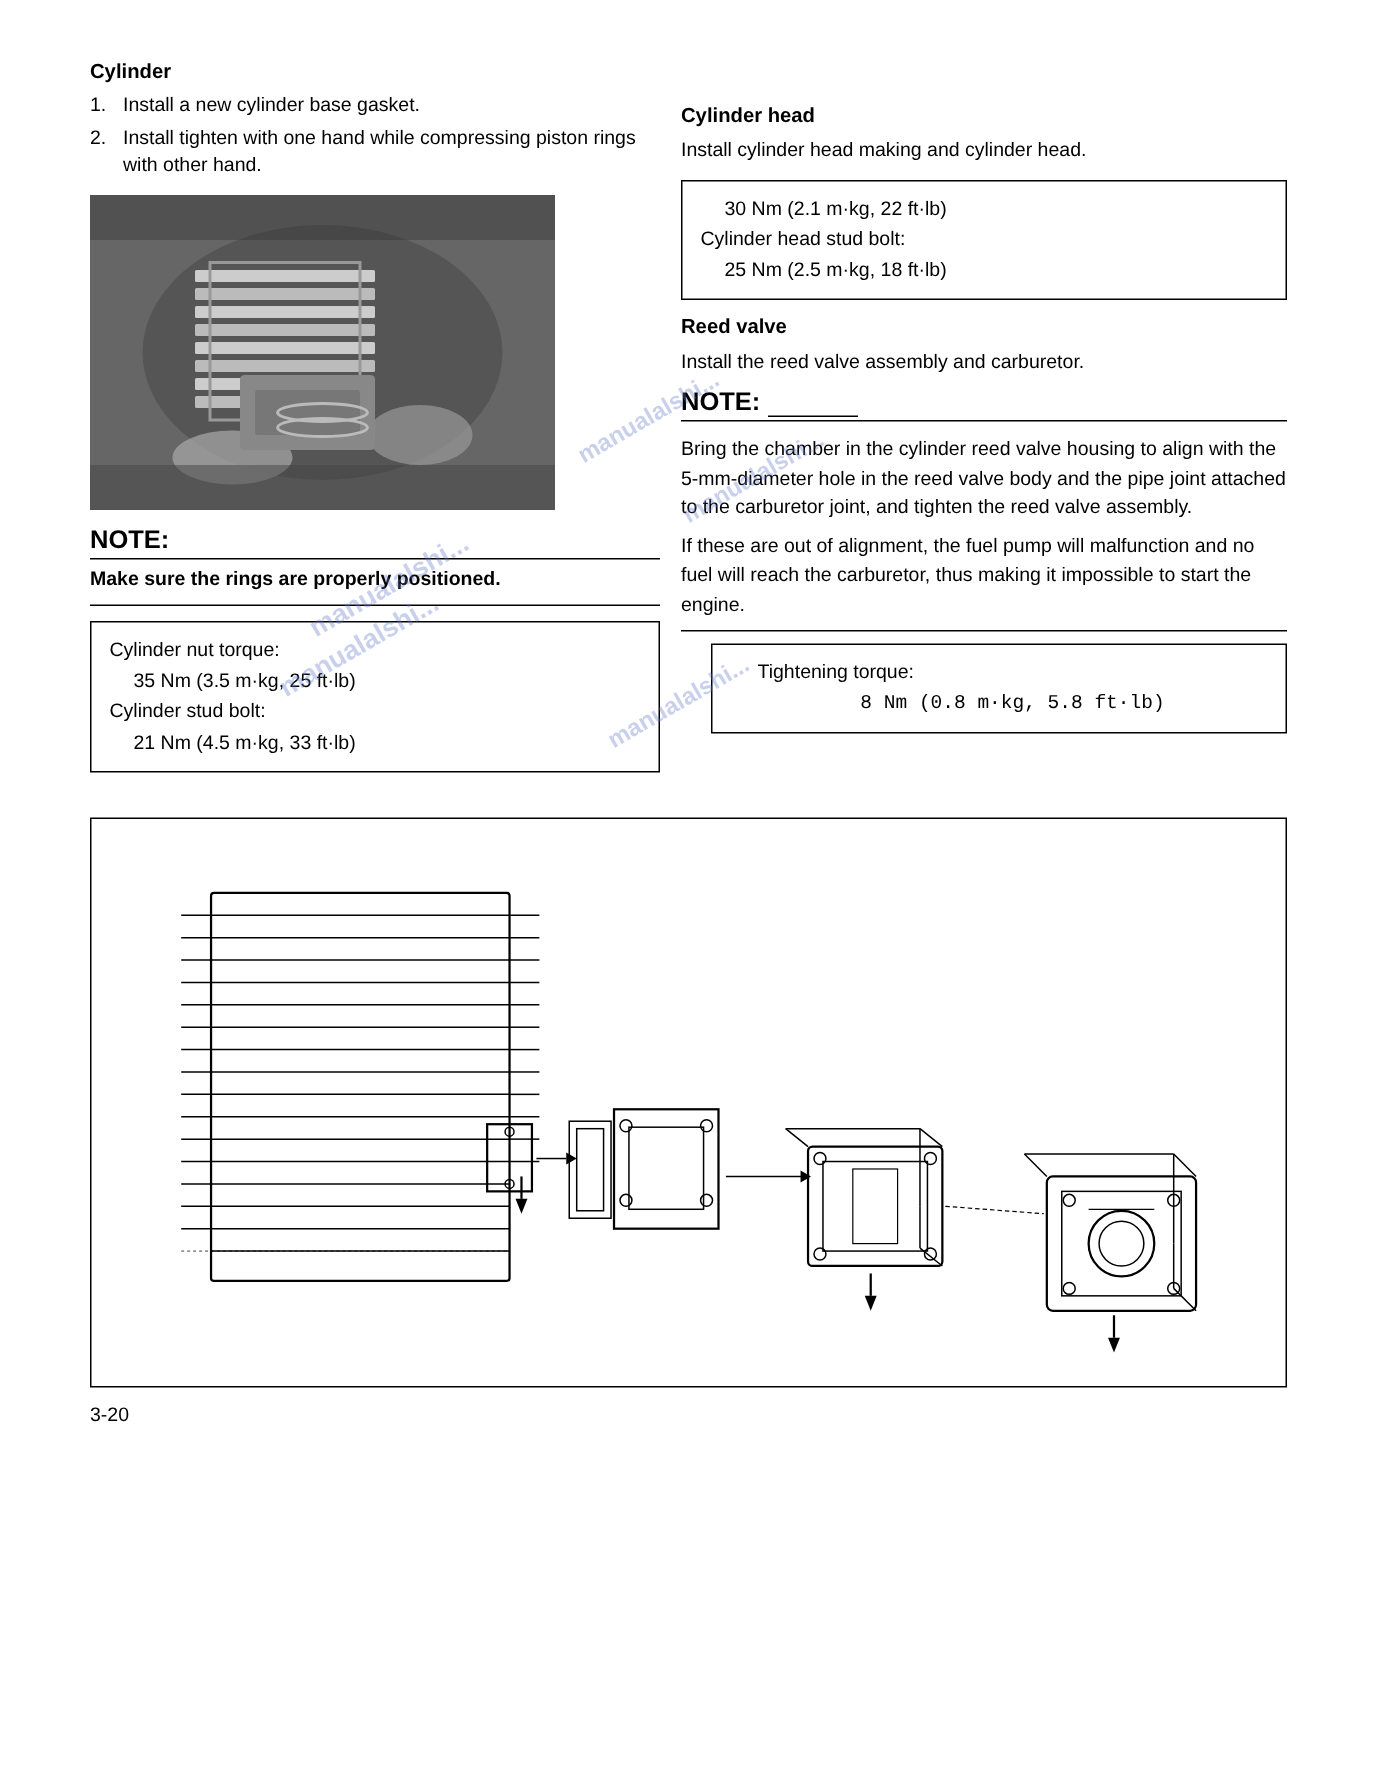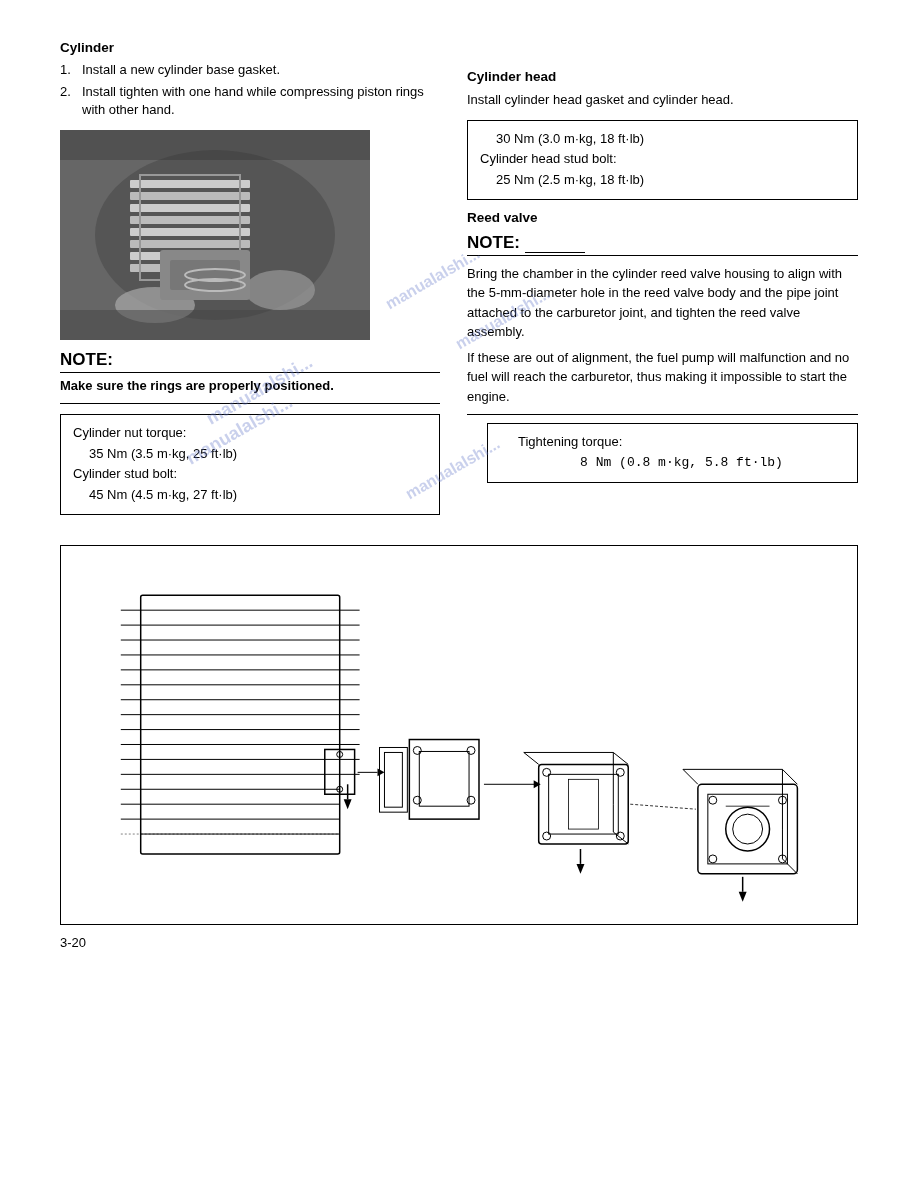--- a/index.html
+++ b/index.html
@@ -13,21 +13,21 @@
       position: relative;
     }
     .page {
       width: 918px;
       min-height: 1188px;
       padding: 40px 60px 40px 60px;
       position: relative;
     }
     .two-col {
       display: flex;
-      gap: 27px;
+      gap: 14px;
     }
     .col-left {
       width: 380px;
       flex-shrink: 0;
     }
     .col-right {
       flex: 1;
       margin-top: 29px;
     }
     .section-title {
@@ -197,38 +197,39 @@
         <div class="note-label">NOTE:</div>
         <div class="note-text">Make sure the rings are properly positioned.</div>
       </div>
 
       <hr class="divider">
 
       <div class="torque-box">
         <div>Cylinder nut torque:</div>
         <div class="indent">35 Nm (3.5 m·kg, 25 ft·lb)</div>
         <div>Cylinder stud bolt:</div>
-        <div class="indent">45 Nm (4.5 m·kg, 27 ft·lb)</div>
+        <div class="indent">21 Nm (4.5 m·kg, 33 ft·lb)</div>
       </div>
     </div>
 
     <div class="col-right">
 
       <div class="section-block">
         <div class="section-title">Cylinder head</div>
-        <div class="reed-valve-text">Install cylinder head gasket and cylinder head.</div>
+        <div class="reed-valve-text">Install cylinder head making and cylinder head.</div>
         <div class="torque-box">
-          <div class="indent">30 Nm (3.0 m·kg, 18 ft·lb)</div>
+          <div class="indent">30 Nm (2.1 m·kg, 22 ft·lb)</div>
           <div>Cylinder head stud bolt:</div>
           <div class="indent">25 Nm (2.5 m·kg, 18 ft·lb)</div>
         </div>
       </div>
 
       <div class="section-block">
         <div class="section-title">Reed valve</div>
+        <div class="reed-valve-text">Install the reed valve assembly and carburetor.</div>
         <div class="note-section">
           <div class="note-label">
             <span class="note-bold">NOTE:</span>
             <span style="border-bottom: 1px solid #000; display: inline-block; width: 60px; vertical-align: bottom;"></span>
           </div>
         </div>
         <div class="reed-valve-text">Bring the chamber in the cylinder reed valve housing to align with the 5-mm-diameter hole in the reed valve body and the pipe joint attached to the carburetor joint, and tighten the reed valve assembly.</div>
         <div class="reed-valve-text">If these are out of alignment, the fuel pump will malfunction and no fuel will reach the carburetor, thus making it impossible to start the engine.</div>
 
         <hr class="divider">

